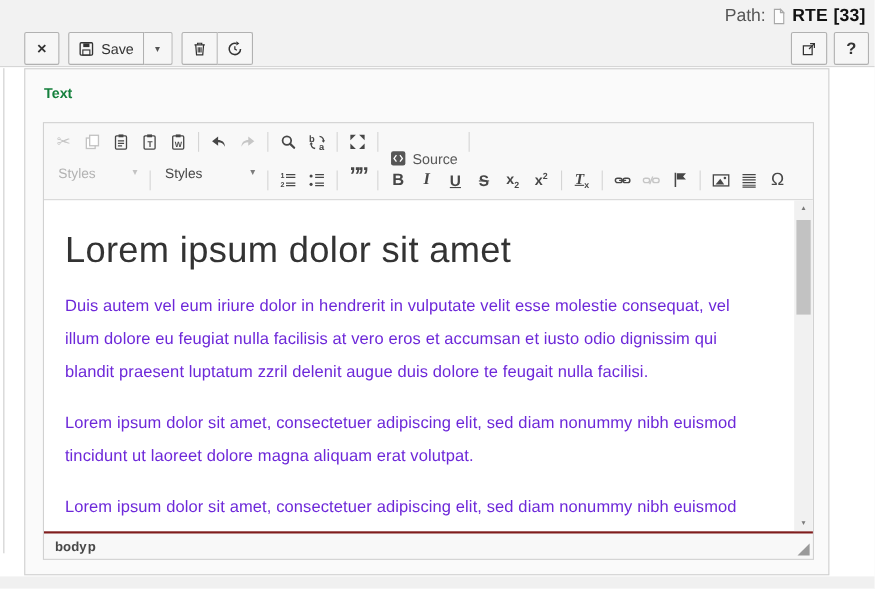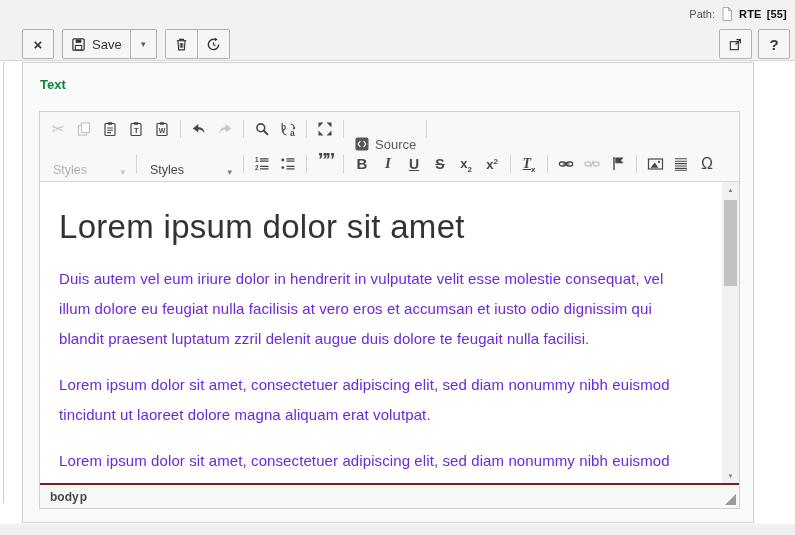--- a/index.html
+++ b/index.html
@@ -3,21 +3,21 @@
 <meta charset="utf-8">
 <style>
   html,body{margin:0;padding:0;}
   body{
     width:795px;height:535px;position:relative;overflow:hidden;
     background:#ffffff;font-family:"Liberation Sans",sans-serif;
     -webkit-font-smoothing:antialiased;
   }
   
   .docheader{position:absolute;left:0;top:0;right:0;height:61px;background:#f2f2f2;border-bottom:1px solid #d6d6d6;box-sizing:border-box;}
-  .path-row{position:absolute;top:6px;right:8px;display:flex;align-items:center;gap:5px;font-size:11px;color:#555;margin-left:38px;}
+  .path-row{position:absolute;top:6px;right:8px;display:flex;align-items:center;gap:5px;font-size:16px;color:#555;margin-left:38px;}
   .path-row .rec{color:#111;font-weight:bold;letter-spacing:.2px;}
   .btn-row{position:absolute;top:29px;display:flex;gap:8px;align-items:flex-start;}
   .btn-row.left{left:22px;}
   .btn-row.right{right:5px;gap:6px;}
   .btn{height:30px;min-width:32px;background:#f6f6f6;border:1px solid #b1b1b1;border-radius:2px;
        display:inline-flex;align-items:center;justify-content:center;gap:6px;
        font-size:13px;color:#333;padding:0 8px;box-sizing:border-box;cursor:pointer;}
   .btn-group{display:flex;}
   .btn-group .btn{border-radius:0;}
   .btn-group .btn:first-child{border-radius:2px 0 0 2px;}
@@ -35,21 +35,21 @@
   .cke{position:absolute;left:16px;top:48px;width:701px;bottom:13px;border:1px solid #d1d1d1;background:#f8f8f8;
        display:flex;flex-direction:column;box-sizing:border-box;}
   .cke-row{display:flex;align-items:center;padding:0 5px;flex:none;}
   .row1{height:34px;}
   .row2{height:35px;}
   .tbtn{width:26px;height:26px;display:inline-flex;align-items:center;justify-content:center;
         color:#474747;border-radius:2px;cursor:pointer;flex:none;}
   .tbtn.disabled{color:#c3c3c3;cursor:default;}
   .sep{width:1px;height:18px;background:#d5d5d5;margin:0 5px;flex:none;}
   .src-btn{display:inline-flex;align-items:flex-end;gap:5px;height:26px;padding:0 5px;color:#595959;font-size:13px;cursor:pointer;margin-top:20px;}
-  .combo{display:inline-flex;align-items:flex-end;justify-content:space-between;height:26px;
+  .combo{display:inline-flex;align-items:flex-start;justify-content:space-between;height:26px;
          padding:0 6px 0 8px;font-size:12.5px;color:#474747;cursor:pointer;flex:none;}
   .combo .caret{font-size:9px;color:#7c7c7c;margin-left:8px;}
   .combo.disabled{color:#b2b2b2;}
   .combo.disabled .caret{color:#c3c3c3;}
   .combo.styles{width:72px;}
   .combo.format{width:82px;}
   .glyph-b{font-weight:bold;font-size:15px;}
   .glyph-i{font-family:"Liberation Serif",serif;font-style:italic;font-weight:bold;font-size:15px;}
   .glyph-u{font-weight:bold;font-size:14px;text-decoration:underline;}
   .glyph-s{font-weight:bold;font-size:14px;text-decoration:line-through;}
@@ -84,21 +84,21 @@
 
   <div class="path-row">
     <span>Path:</span>
     <span>
       <svg width="14" height="16" viewBox="0 0 14 16">
         <path d="M3 1.5 H8.5 L11.5 4.5 V14.5 H3 Z" fill="#fdfdfd" stroke="#a8a8a8"></path>
         <path d="M8.5 1.5 V4.5 H11.5 Z" fill="#e6e6e6" stroke="#a8a8a8"></path>
       </svg>
     </span>
     <span class="rec">RTE</span>
-    <span class="rec">[55]</span>
+    <span class="rec">[33]</span>
   </div>
 
   <div class="btn-row left">
     <button class="btn">
       <span class="x">×</span>
     </button>
     <span class="btn-group">
       <button class="btn">
         <span>
           <svg width="15" height="15" viewBox="0 0 16 16">

